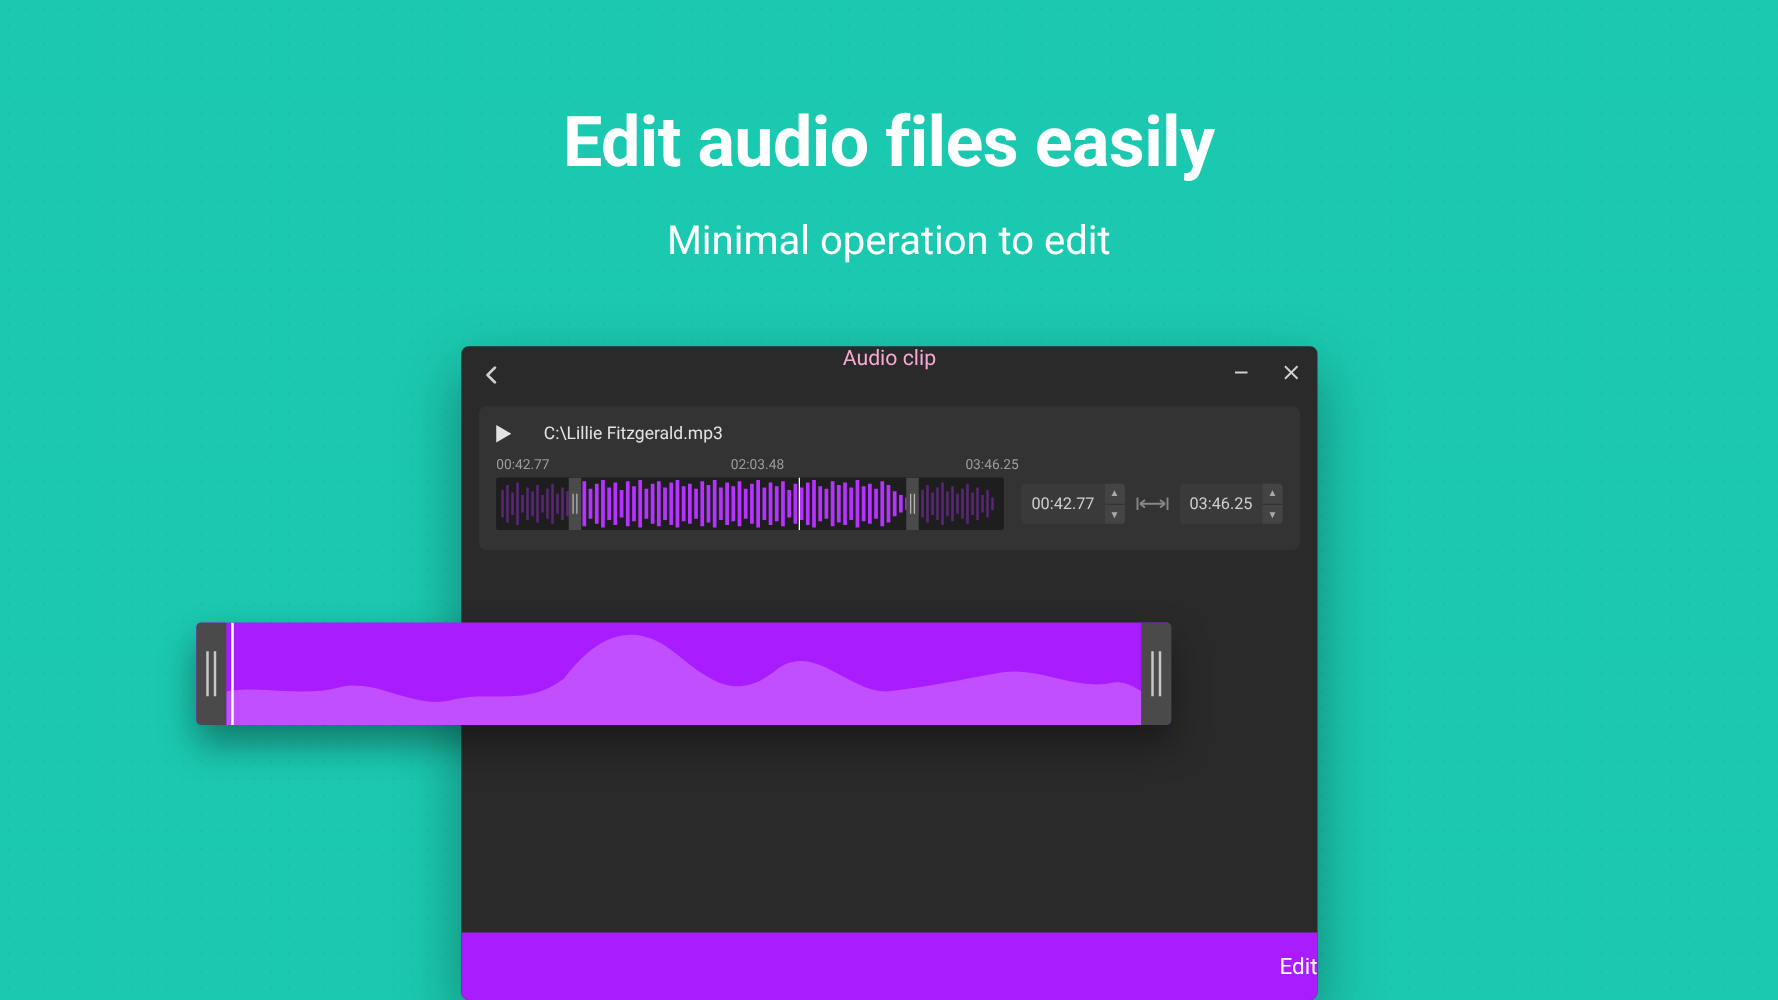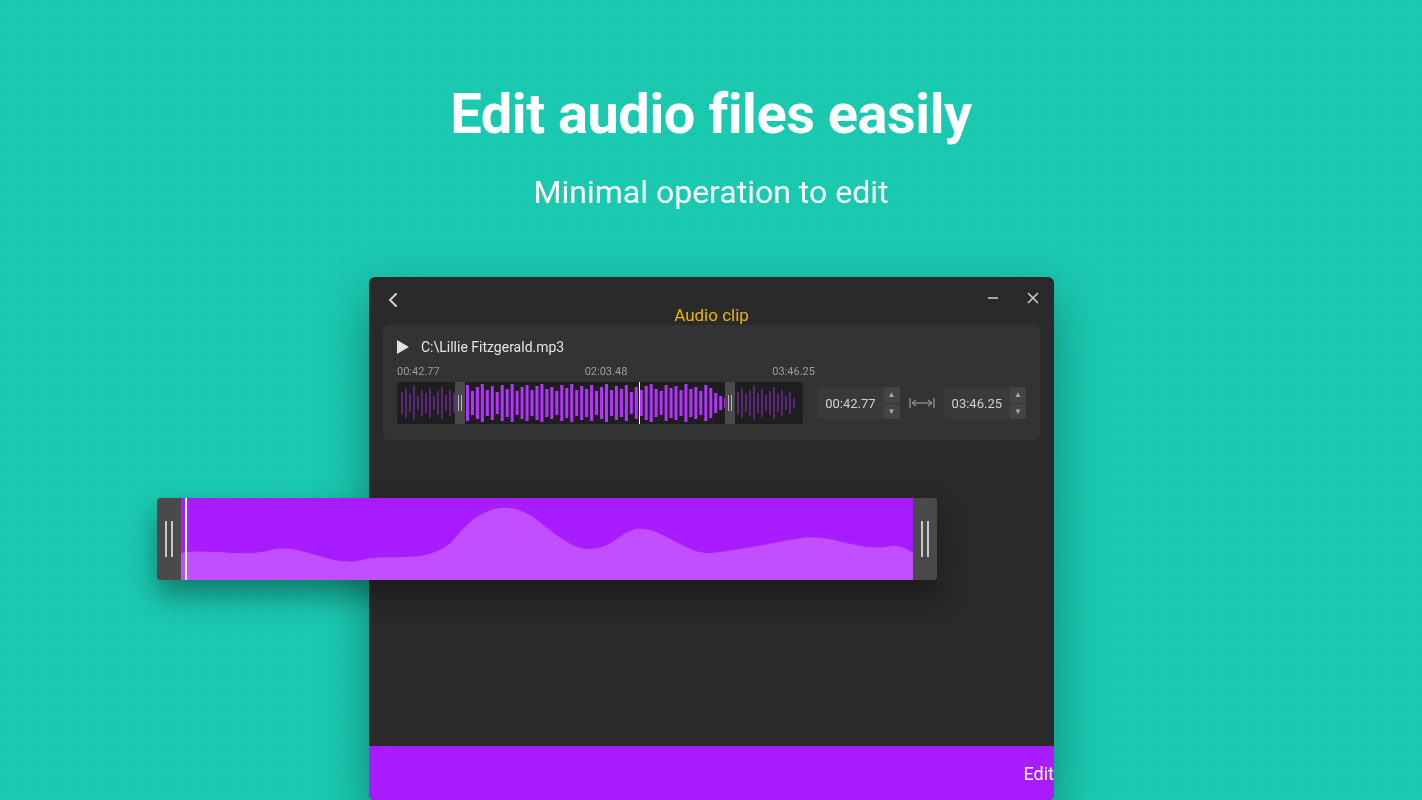--- a/index.html
+++ b/index.html
@@ -36,24 +36,24 @@
     background: #2a2a2a;
     border-radius: 6px;
     box-shadow: 0 20px 50px rgba(0,0,0,0.35);
     display: flex;
     flex-direction: column;
     overflow: hidden;
   }
   .titlebar {
     height: 48px;
     display: flex;
-    align-items: flex-end;
+    align-items: flex-start;
     justify-content: center;
     position: relative;
-    color: #eab308;
+    color: #f9a8d4;
     font-size: 17px;
   }
   .titlebar .back {
     position: absolute;
     left: 14px;
     top: 12px;
     width: 22px;
     height: 22px;
     display: flex;
     align-items: center;
@@ -78,21 +78,21 @@
   .panel {
     margin: 0 14px 14px 14px;
     background: #333333;
     border-radius: 6px;
     padding: 14px 14px 16px 14px;
     position: relative;
   }
   .file-row {
     display: flex;
     align-items: center;
-    gap: 12px;
+    gap: 26px;
     color: #e4e4e4;
     font-size: 14px;
   }
   .file-row .play {
     width: 0; height: 0;
     border-left: 12px solid #e4e4e4;
     border-top: 7px solid transparent;
     border-bottom: 7px solid transparent;
     cursor: pointer;
   }

